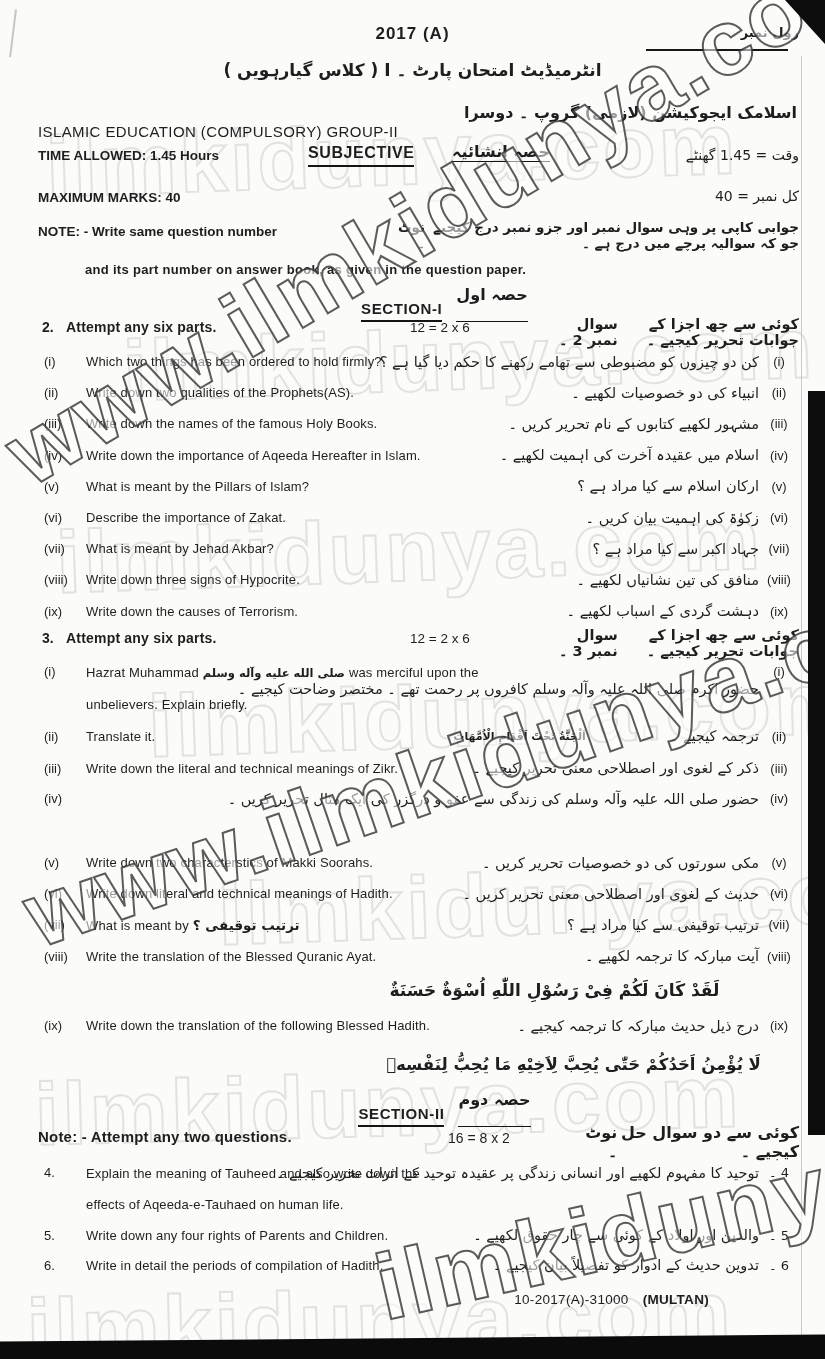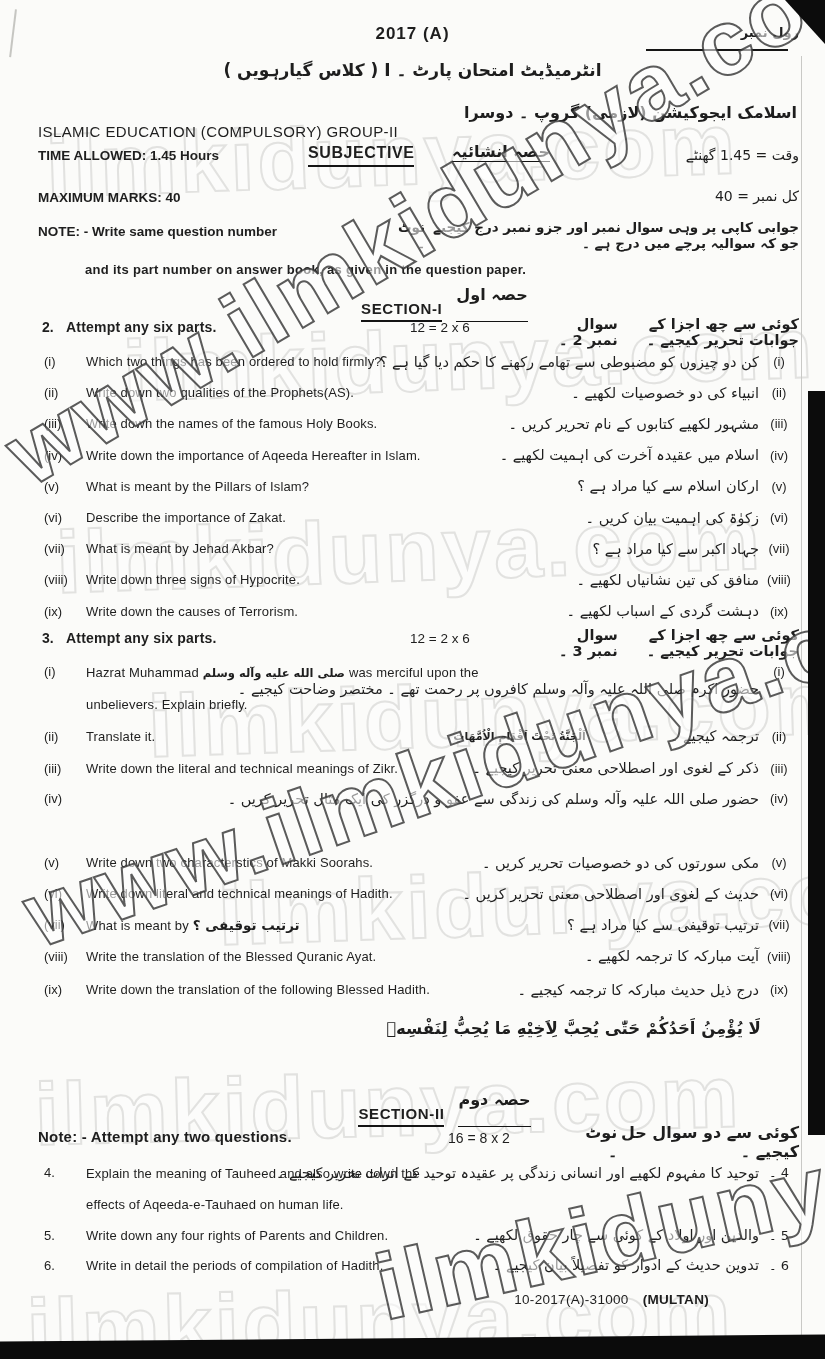--- a/index.html
+++ b/index.html
@@ -257,20 +257,21 @@
         <span class="u ur">ترتیب توقیفی سے کیا مراد ہے ؟</span>
         <span class="un">(vii)</span>
       </div>
       <div class="pr h31">
         <span class="n">(viii)</span>
         <span class="e">Write the translation of the Blessed Quranic Ayat.</span>
         <span class="sp"></span>
         <span class="u ur">آیت مبارکہ کا ترجمہ لکھیے ۔</span>
         <span class="un">(viii)</span>
       </div>
+      <div class="arline h36 ur">لَقَدْ كَانَ لَكُمْ فِىْ رَسُوْلِ اللّٰهِ اُسْوَةٌ حَسَنَةٌ</div>
       <div class="pr h36">
         <span class="n">(ix)</span>
         <span class="e">Write down the translation of the following Blessed Hadith.</span>
         <span class="sp"></span>
         <span class="u ur">درج ذیل حدیث مبارکہ کا ترجمہ کیجیے ۔</span>
         <span class="un">(ix)</span>
       </div>
       <div class="arline h42 ur" style="font-size:16.5px;">لَا يُؤْمِنُ اَحَدُكُمْ حَتّٰى يُحِبَّ لِاَخِيْهِ مَا يُحِبُّ لِنَفْسِهٖ</div>
     </div>
 

